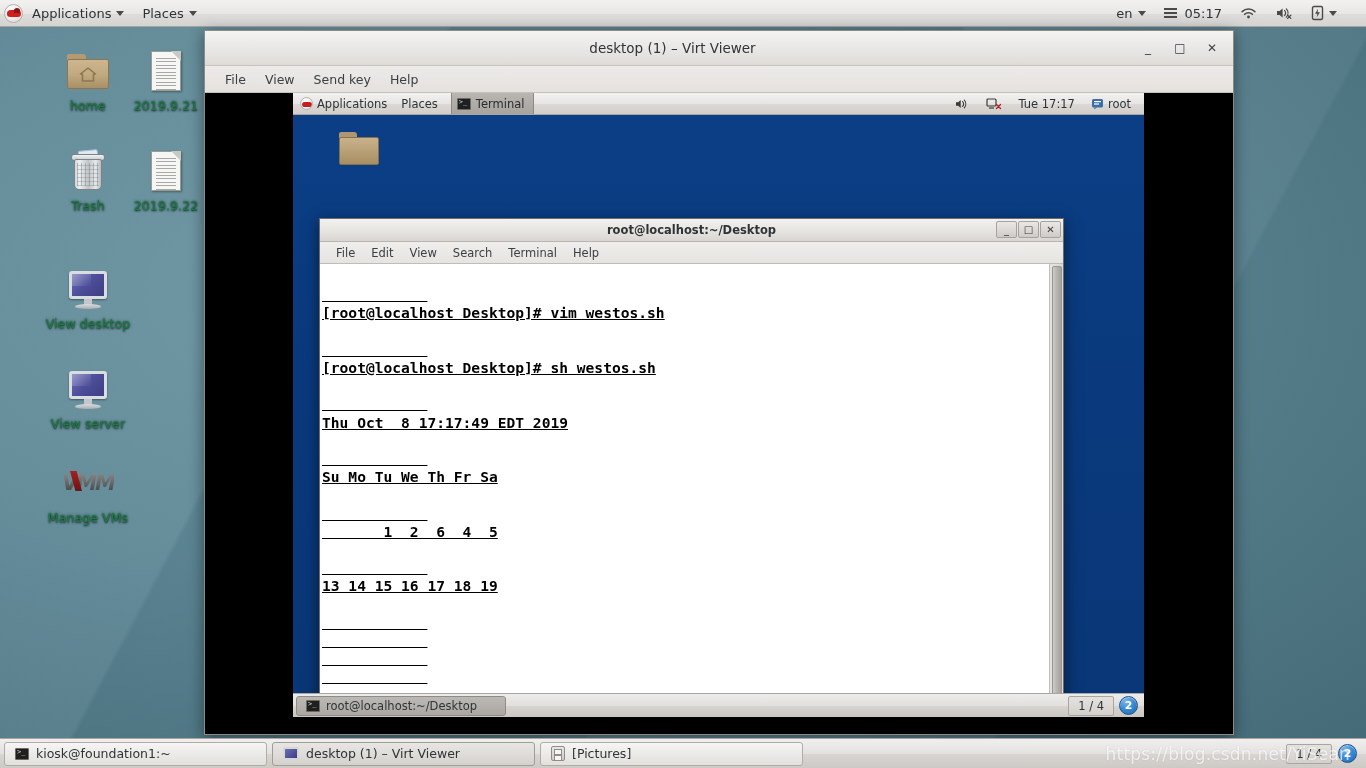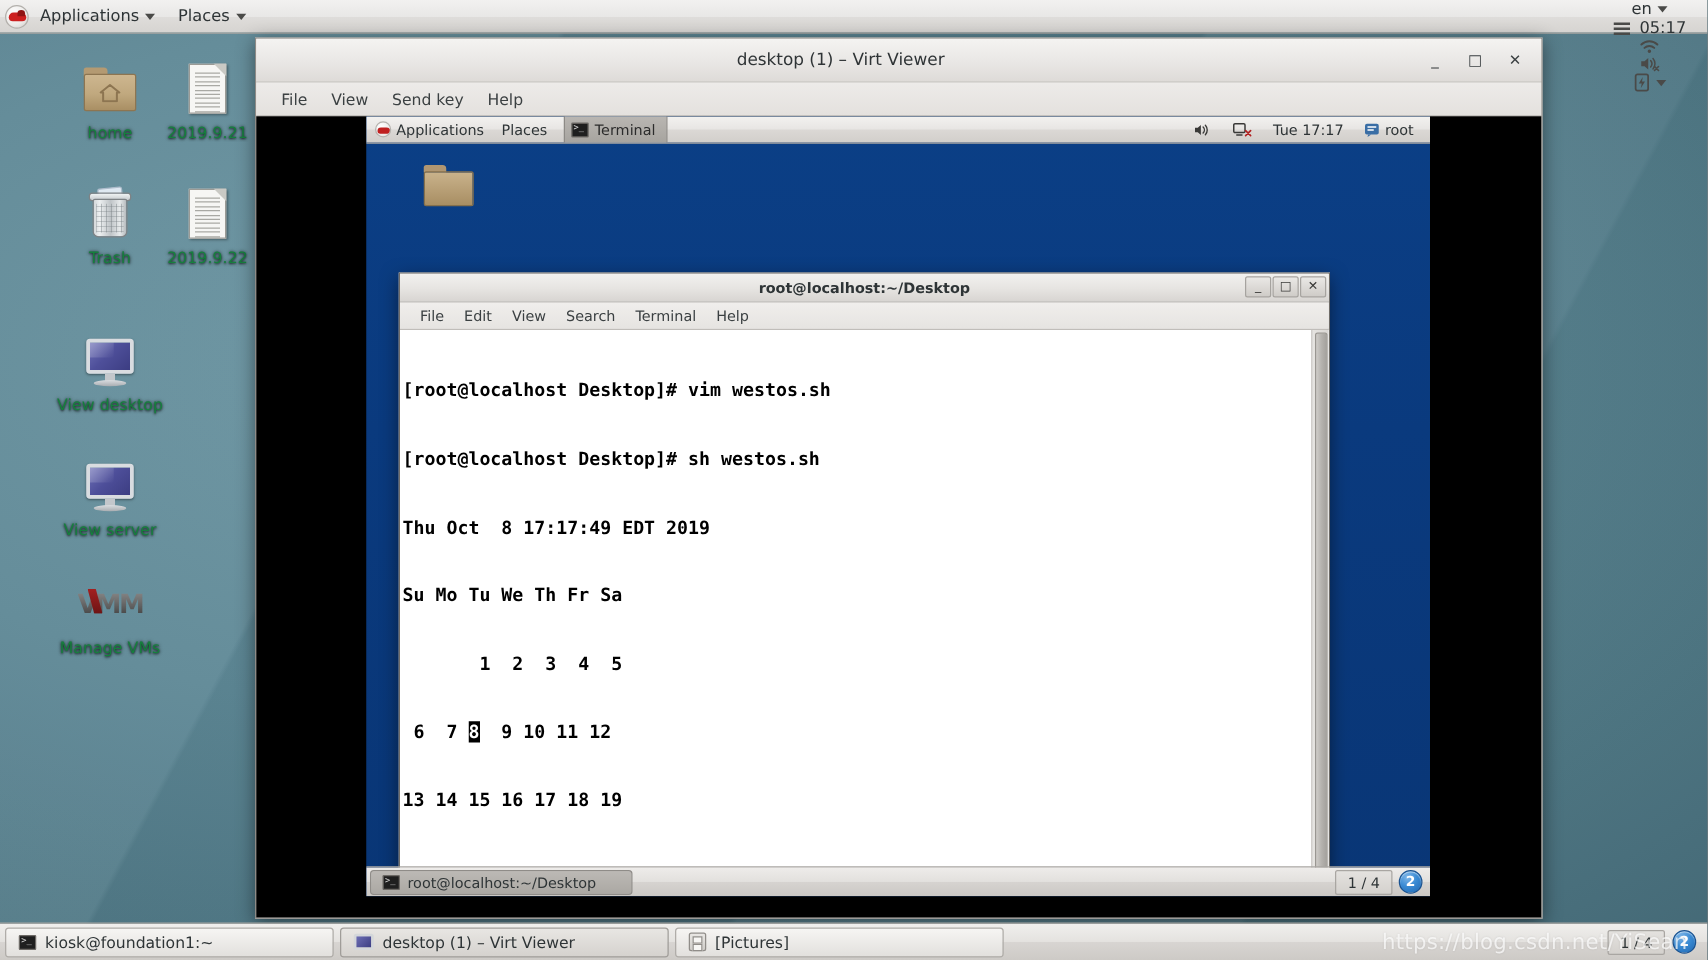--- a/index.html
+++ b/index.html
@@ -17,21 +17,21 @@
 
   
   #host-top-panel {
     position: absolute; left: 0; top: 0; width: 1366px; height: 27px;
     background: linear-gradient(to bottom, #f2f1f0 0%, #e8e7e6 52%, #dedcda 53%, #d6d4d1 100%);
     border-bottom: 1px solid #a8a5a1;
     display: flex; align-items: center;
     font-size: 13px; color: #2e3436;
   }
   .hp-left { display: flex; align-items: center; height: 100%; }
-  .hp-right { margin-left: auto; display: flex; align-items: center; height: 100%; padding-right: 8px; flex-direction: column; }
+  .hp-right { margin-left: auto; display: flex; align-items: center; height: 100%; padding-right: 20px; }
   .hp-item {
     display: flex; align-items: center; gap: 5px;
     height: 100%; padding: 0 9px; cursor: default;
   }
   .redhat-logo {
     width: 19px; height: 19px; border-radius: 50%;
     background: radial-gradient(circle at 35% 30%, #fdfdfd 0%, #eceae8 60%, #cfccc8 100%);
     border: 1px solid #b3b0ac;
     position: relative; overflow: hidden; margin-left: 4px;
   }
@@ -128,21 +128,21 @@
   }
   .ic-mon .neck {
     position: absolute; left: 20px; top: 34px; width: 8px; height: 6px; background: #c3c7cb;
   }
   .ic-mon .base {
     position: absolute; left: 11px; top: 39px; width: 26px; height: 5px;
     background: linear-gradient(to bottom, #dadde0, #a9adb1);
     border-radius: 50%;
   }
   
-  .ic-vmm { display:flex; align-items:center; justify-content:center; }
+  .ic-vmm { display:flex; align-items:center; justify-content:center;font-style:italic; }
   .ic-vmm .txt {
     font-family: "DejaVu Sans", sans-serif; font-weight: 700; font-size: 21px;
     letter-spacing: -2px;
     background: linear-gradient(to bottom, #8e8e8e 0%, #6b6b6b 45%, #3b3b3b 100%);
     -webkit-background-clip: text; background-clip: text; color: transparent;
     text-shadow: none;
   }
   .ic-vmm .red {
     position:absolute; left: 6px; top: 12px; width: 12px; height: 20px;
     background: linear-gradient(to bottom, #a32020, #6d1414);
@@ -274,20 +274,21 @@
   .term-body {
     flex: 1; background: #ffffff; position: relative; display: flex;
     overflow: hidden;
   }
   .term-text {
     flex: 1; padding: 4px 0 0 2px;
     font-family: "DejaVu Sans Mono", monospace;
     font-size: 14.6px; line-height: 18.2px;
     color: #000000; white-space: pre; font-weight: bold;
     letter-spacing: 0px;
+    text-decoration: underline;
   }
   .term-line { height: 18.2px; }
   .inv { background: #000000; color: #ffffff; }
   .term-scrollbar {
     width: 14px; flex: 0 0 14px;
     background: linear-gradient(to right, #e6e4e1, #dad7d4);
     border-left: 1px solid #c2bfbb; position: relative;
   }
   .term-scroll-thumb {
     position: absolute; left: 2px; top: 2px; width: 10px; height: 440px;
@@ -602,22 +603,21 @@
           <div class="term-menu-item">Terminal</div>
           <div class="term-menu-item">Help</div>
         </div>
 
         <div class="term-body">
           <div class="term-text">
             <div class="term-line">[root@localhost Desktop]# vim westos.sh</div>
             <div class="term-line">[root@localhost Desktop]# sh westos.sh</div>
             <div class="term-line">Thu Oct  8 17:17:49 EDT 2019</div>
             <div class="term-line">Su Mo Tu We Th Fr Sa</div>
-            <div class="term-line">       1  2  3  4  5</div>
-            <div class="term-line"><span> 6  7 </span><span class="inv">8</span><span>  9 10 11 12</span></div>
+            <div class="term-line">       1  2  6  4  5</div>
             <div class="term-line">13 14 15 16 17 18 19</div>
             
             
             
             
           </div>
           <div class="term-scrollbar">
             <div class="term-scroll-thumb"></div>
           </div>
         </div>

